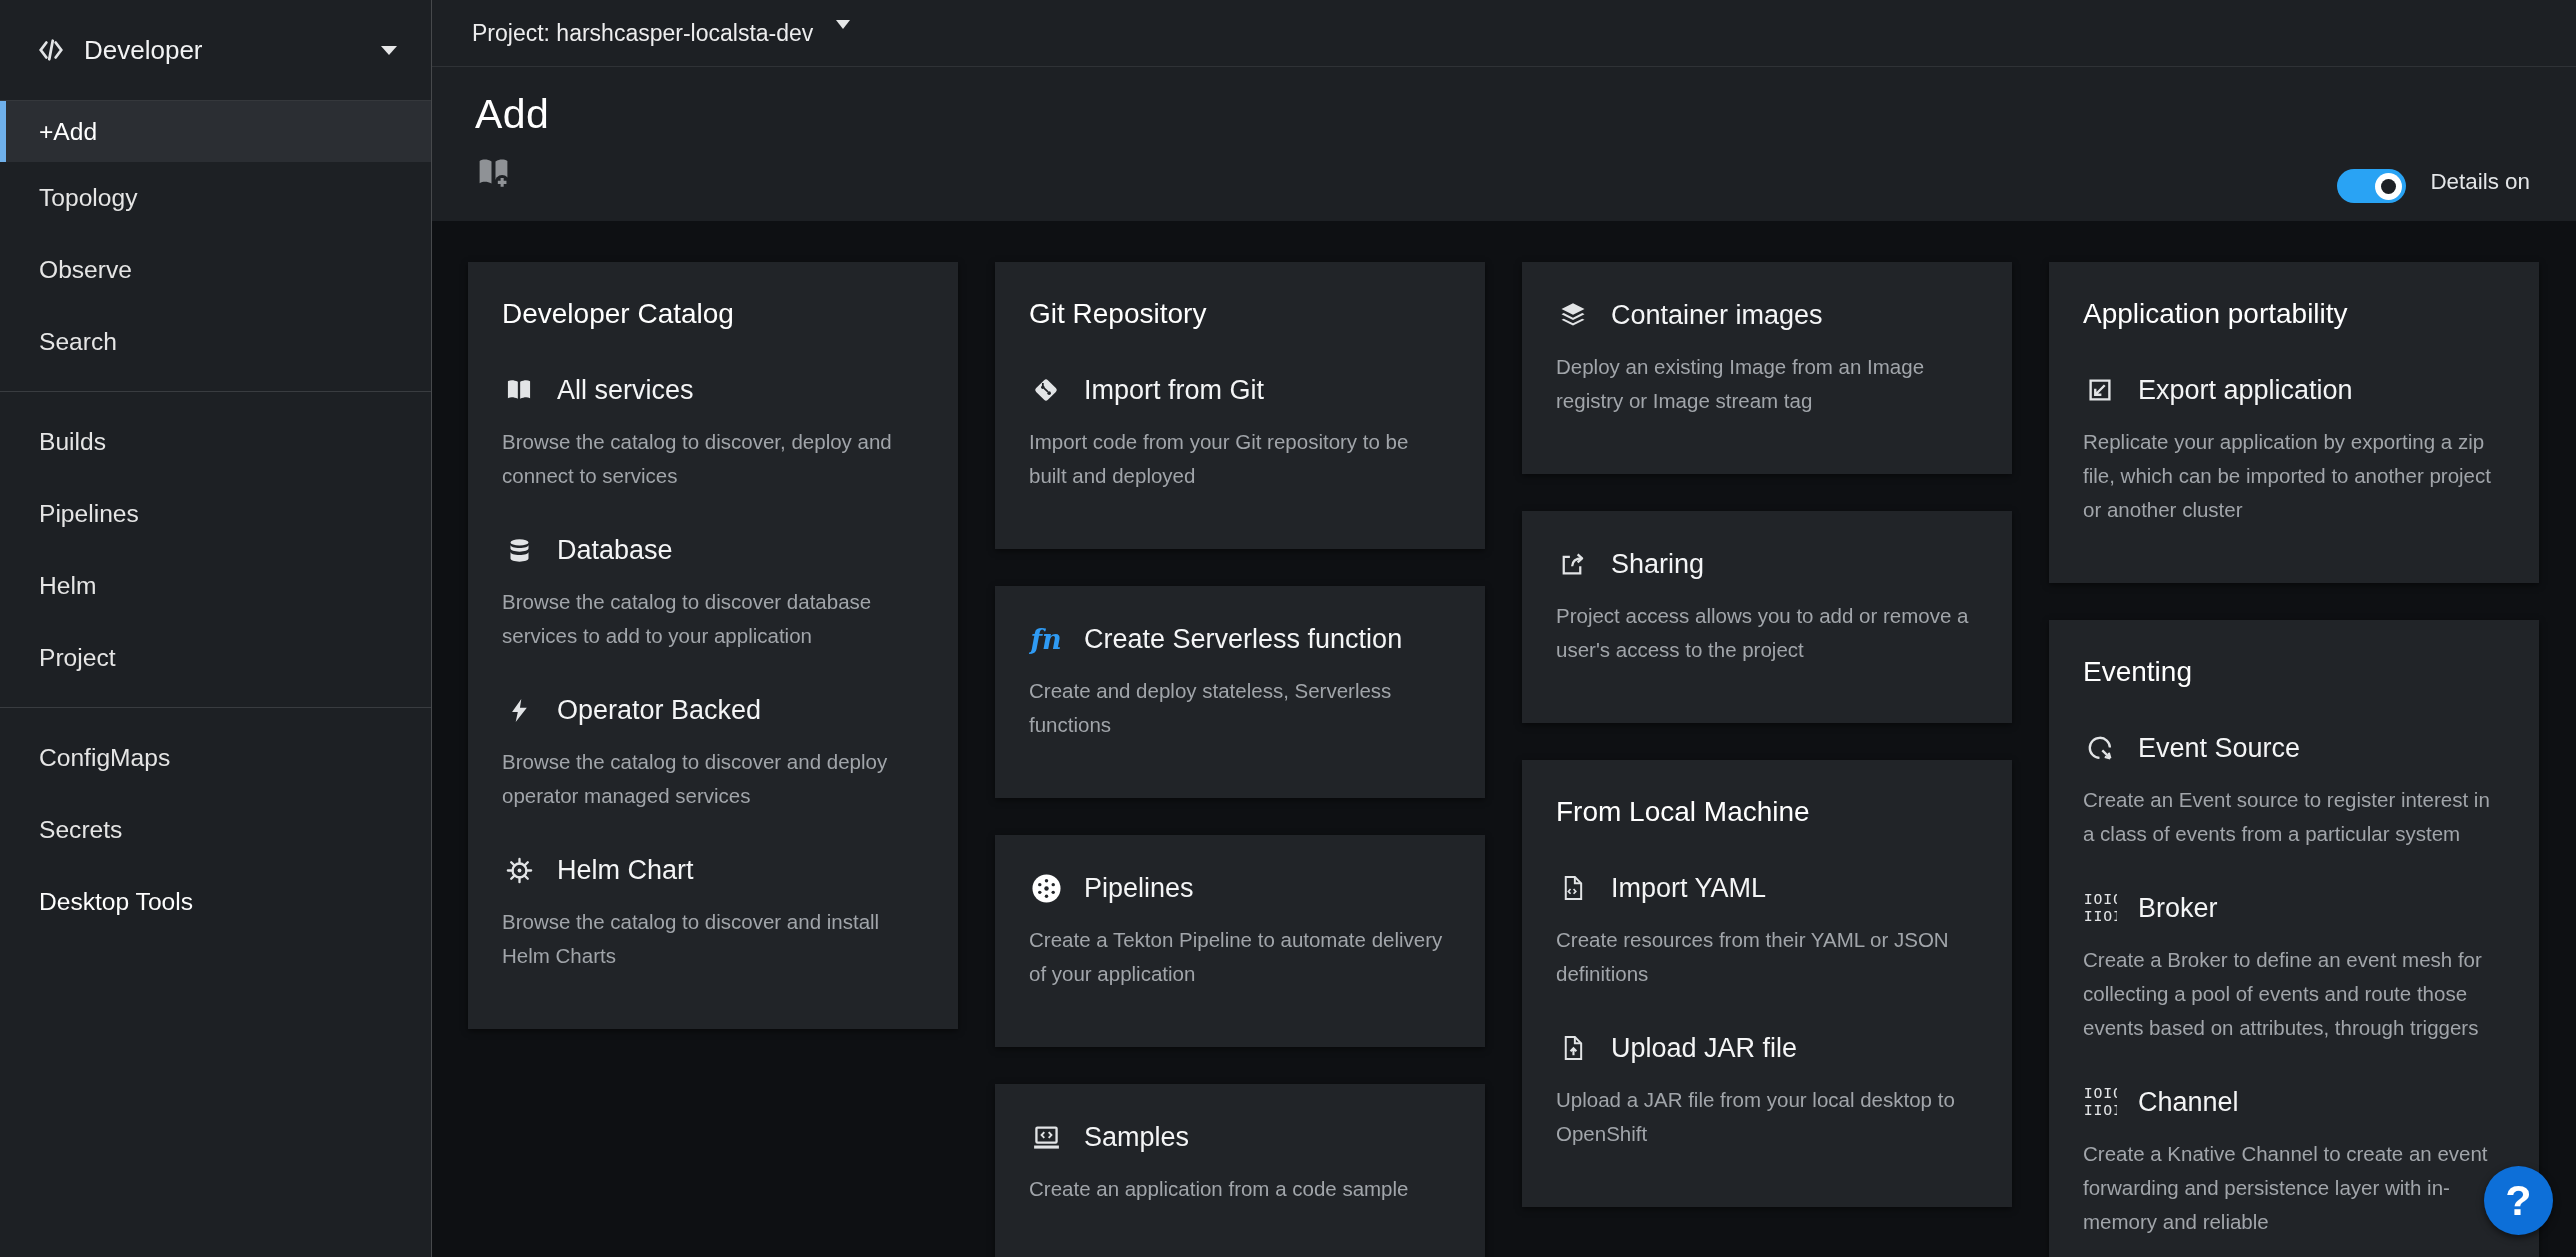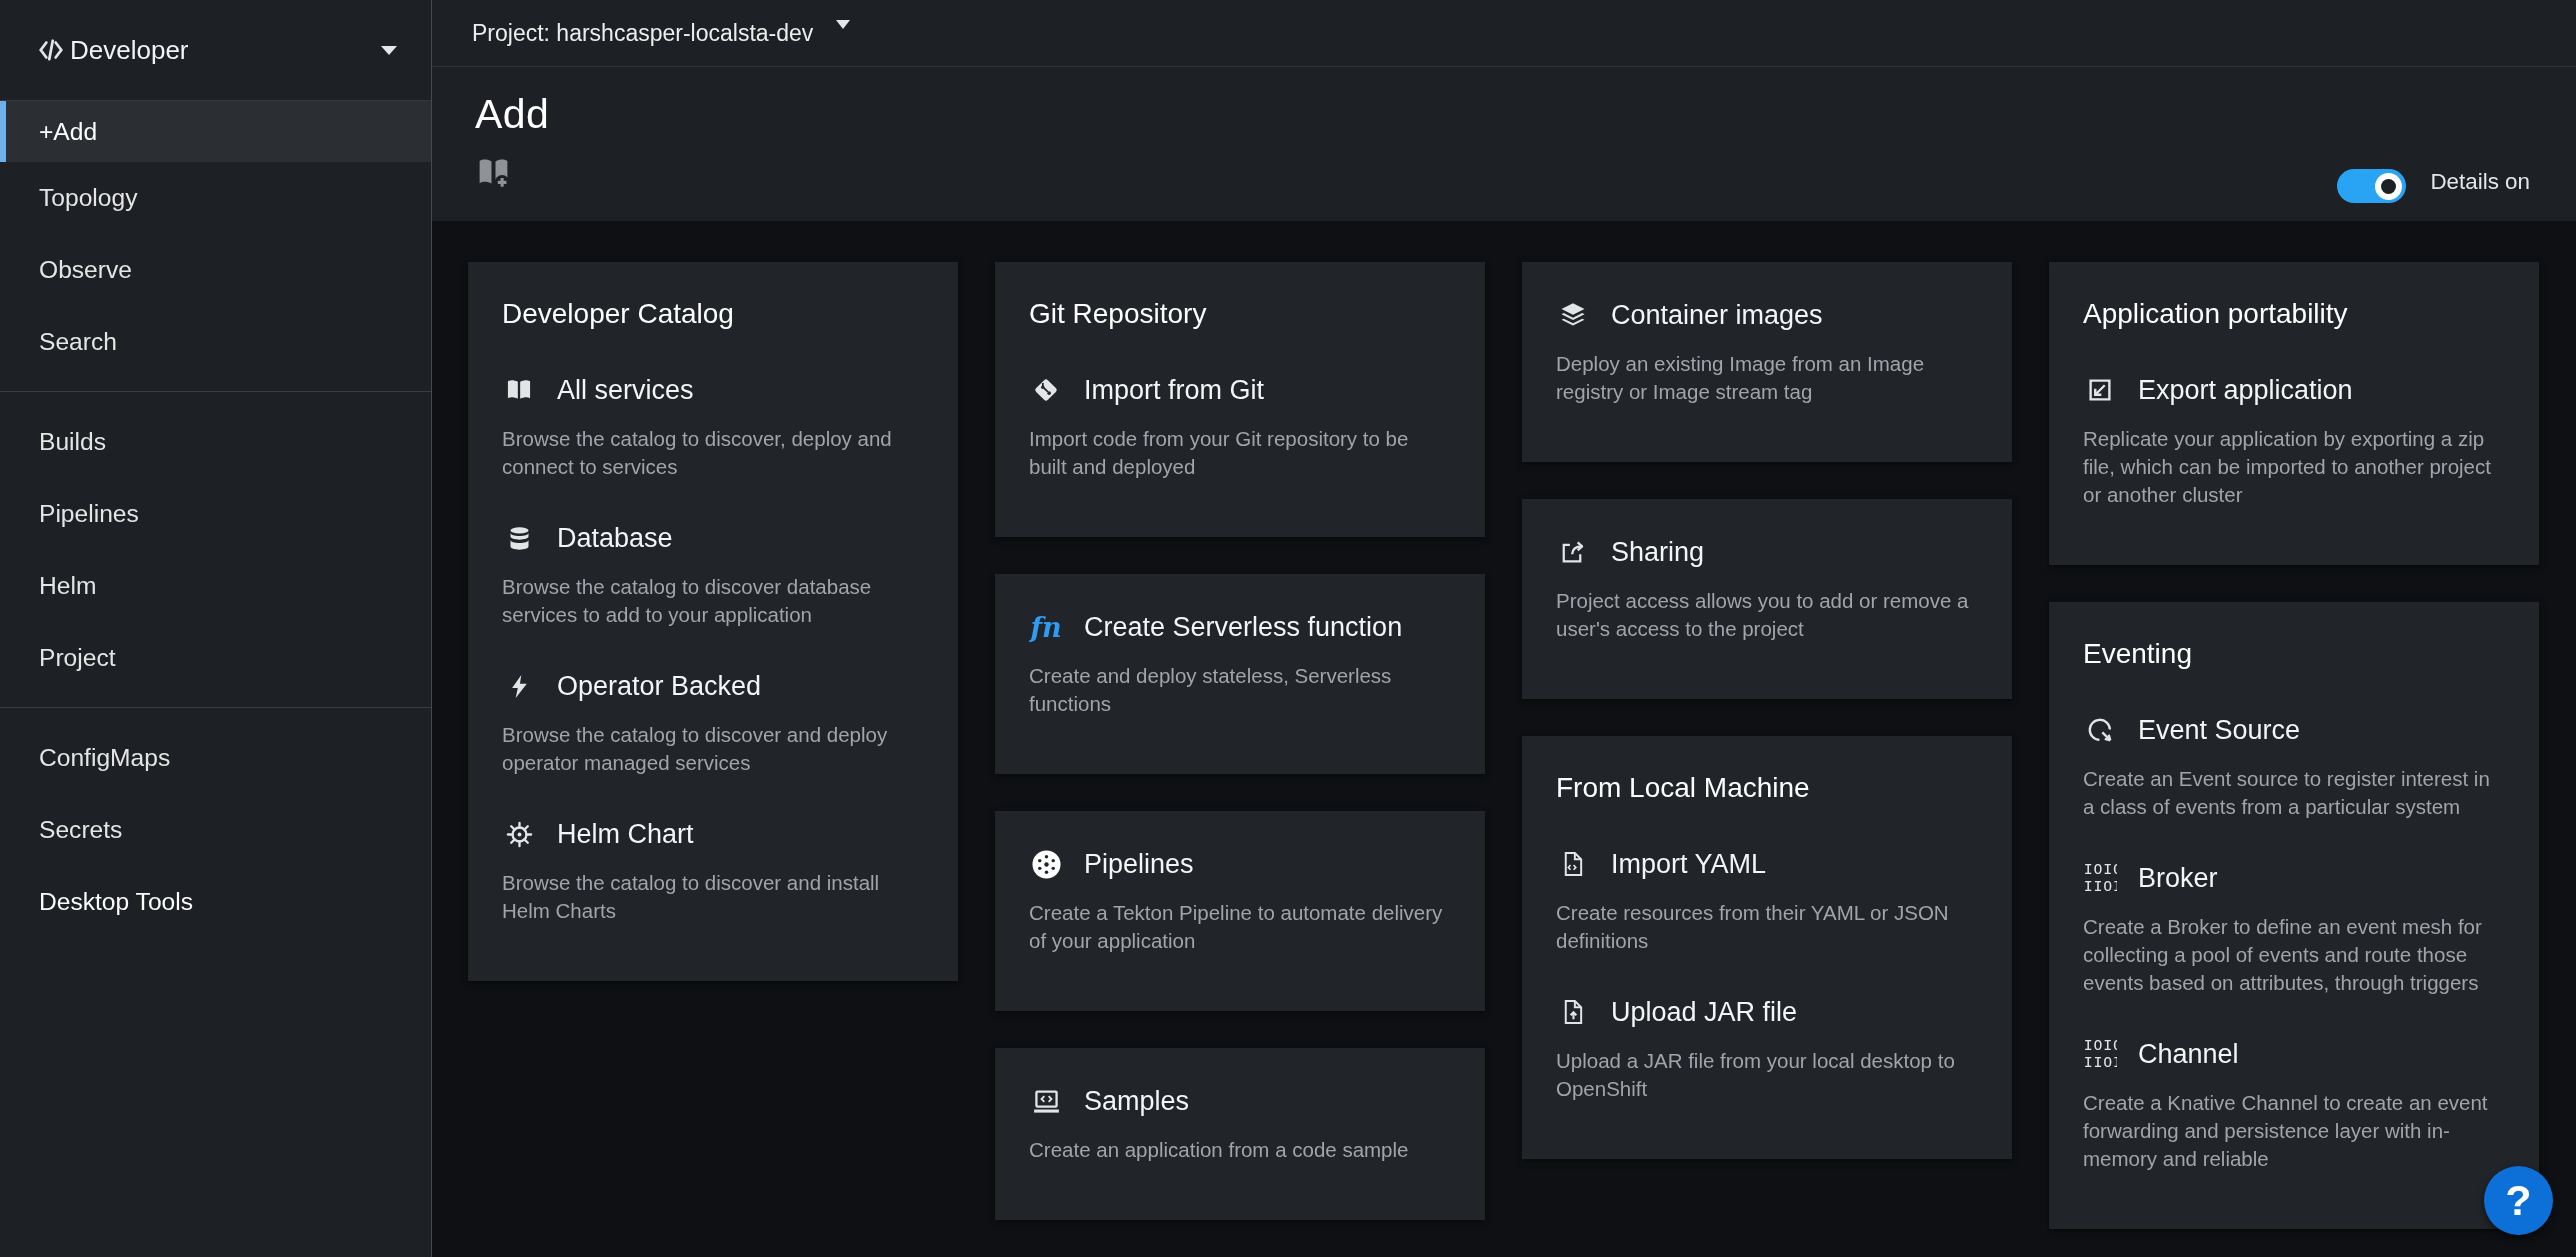--- a/index.html
+++ b/index.html
@@ -4,21 +4,21 @@
 <style>
   * { margin:0; padding:0; box-sizing:border-box; }
   html,body { width:2576px; height:1257px; overflow:hidden;
     font-family:"Liberation Sans", sans-serif; background:#0e1013; }
   .app { display:flex; width:100%; height:100%; }
 
   
   .sidebar { width:432px; flex:0 0 432px; background:#1d2024; height:100%;
     border-right:0.7px solid #47494c; display:flex; flex-direction:column; }
   .persp { height:101px; border-bottom:0.7px solid #35383c; display:flex;
-    align-items:center; padding:8px 34px; gap:2px; font-size:26px; color:#f2f3f4; cursor:pointer; }
+    align-items:center; padding:8px 34px; gap:16px; font-size:26px; color:#f2f3f4; cursor:pointer; }
   .caret { width:0; height:0; border-left:8.2px solid transparent; border-right:8.2px solid transparent;
     border-top:9.7px solid #e6e7e8; display:inline-block; }
   .persp .caret { margin-left:auto; }
   nav { display:flex; flex-direction:column; }
   .nav-item { height:72px; display:flex; align-items:center; padding-left:39px;
     font-size:24.6px; color:#e5e5e5; cursor:pointer; }
   .nav-item.active { background:#2b2e33; border-left:6px solid var(--indicator);
     padding-left:33px; color:#fff; height:61px; }
   .nav-item.bright { color:#fdfdfd; }
   .nav-divider { border-top:0.7px solid #393c40; margin:13.4px 0; }
@@ -46,21 +46,21 @@
   .cols { display:flex; gap:37px; align-items:flex-start; }
   .col { width:490px; flex:0 0 490px; display:flex; flex-direction:column; gap:37px; }
   .card { background:#212428; padding:36px 34px 56px; width:100%;
     box-shadow:0 2.2px 6px rgba(0,0,0,.5); }
   .card-title { font-size:28px; font-weight:500; color:#ffffff; margin-bottom:43px; }
   .item + .item { margin-top:40px; }
   .item-head { display:flex; align-items:center; gap:21px; font-size:27px; font-weight:500;
     color:#f4f5f6; cursor:pointer; }
   .ic { width:34px; height:34px; display:inline-flex; align-items:center; justify-content:center;
     color:#e2e4e6; flex:0 0 34px; }
-  .item-desc { margin-top:18px; font-size:20.5px; line-height:28px; color:#a1a5aa; max-width:421px; }
+  .item-desc { margin-top:18px; font-size:20.5px; line-height:34px; color:#a1a5aa; max-width:421px; }
   .fn-glyph { font-family:"DejaVu Serif", serif; font-style:italic; font-weight:bold;
     font-size:27px; color:var(--fn); }
 
   
   .help-btn { position:absolute; right:23px; bottom:21.6px; width:69px; height:69px; border-radius:50%;
     background:var(--help); color:#fff; font-size:43px; font-weight:bold; border:none; cursor:pointer;
     display:flex; align-items:center; justify-content:center; font-family:"Liberation Sans", sans-serif;
     box-shadow:0 3px 7.5px rgba(0,0,0,.5); }
 </style>
 </head>

